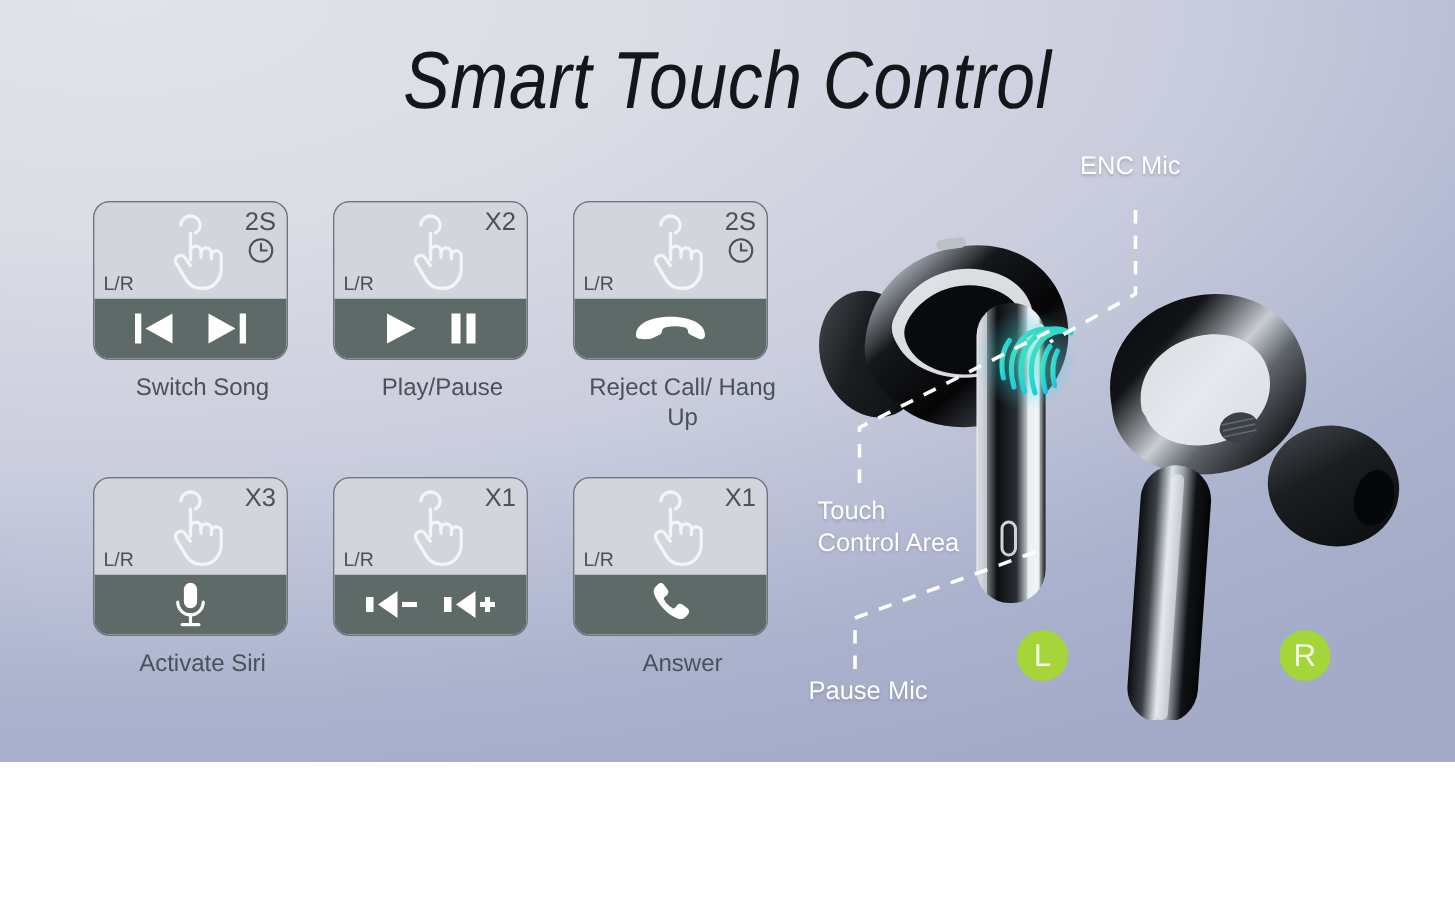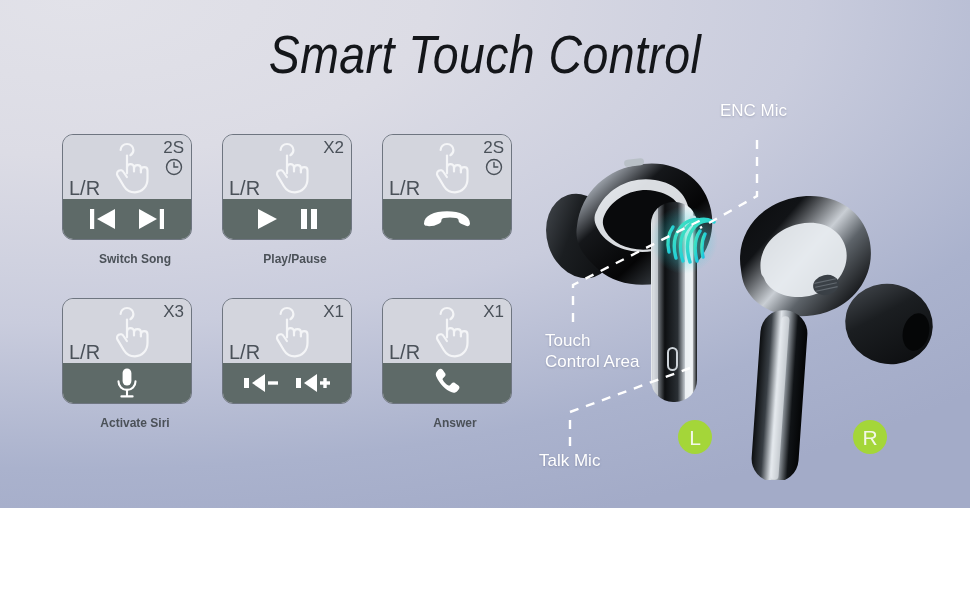--- a/index.html
+++ b/index.html
@@ -40,26 +40,26 @@
     height:40px;background:#5e6a68;
     display:flex;align-items:center;justify-content:center;gap:14px;
   }
   .badge{
     position:absolute;right:7px;top:3px;text-align:center;
     color:#4a5159;font-size:17px;line-height:19px;font-weight:400;
   }
   .badge .clock{display:block;margin:0 auto;}
   .lr{
     position:absolute;left:6px;bottom:1px;
-    color:#4a5159;font-size:20px;line-height:19px;
+    color:#4a5159;font-size:13px;line-height:19px;
   }
   .hand{position:absolute;left:50%;top:6px;transform:translateX(-44%);}
   .caption{
     margin-top:9px;width:146px;text-align:center;
-    color:#4b5158;font-size:12px;line-height:20px;font-weight:bold;
+    color:#4b5158;font-size:16px;line-height:20px;
   }
   .row2{margin-top:29px;}
 
   
   #buds{position:absolute;left:545px;top:140px;width:425px;height:340px;}
 
   
   .callout{
     position:absolute;color:#ffffff;font-size:17px;line-height:21px;
     text-shadow:0 1px 2px rgba(90,95,120,.35);white-space:pre-line;
@@ -174,20 +174,22 @@
               </g>
             </svg>
             <div class="lr">L/R</div>
           </div>
           <div class="bot">
             <svg width="54" height="26" viewBox="0 0 54 26">
               <path d="M4 17.5C4 9.6 13.9 5.2 27 5.2S50 9.6 50 17.5c0 2.2-2.2 3.2-4.1 2.3l-5.3-2.4c-1.3-.6-2-1.6-2-2.9 0-1.5-1.2-2.1-2.6-2.4-1.9-.4-4-.6-6-.6s-4.1.2-6 .6c-1.4.3-2.6.9-2.6 2.4 0 1.3-.7 2.3-2 2.9l-5.3 2.4C6.2 20.7 4 19.7 4 17.5z" fill="#fff"></path>
             </svg>
           </div>
         </div>
+        <div class="caption">Reject Call/
+Hang Up</div>
       </div>
 
     </div>
 
     <div class="row row2">
 
       <div class="cell">
         <div class="card">
           <div class="top">
             <div class="badge">
@@ -386,18 +388,18 @@
     <g fill="none" stroke="#ffffff" stroke-width="2.4" stroke-dasharray="9 8" stroke-linecap="butt">
       <path d="M757 140 L757 196 L700 228"></path>
       <path d="M573 322 L573 285 L705 218"></path>
       <path d="M570 446 L570 412 L690 368"></path>
     </g>
   </svg>
 
   <div class="callout" id="lbl-enc">ENC Mic</div>
   <div class="callout" id="lbl-touch">Touch
 Control Area</div>
-  <div class="callout" id="lbl-talk">Talk Mic</div>
+  <div class="callout" id="lbl-talk">Pause Mic</div>
 
   <div class="lrpill" id="pill-l">L</div>
   <div class="lrpill" id="pill-r">R</div>
 
 </div>
 
 </body></html>

